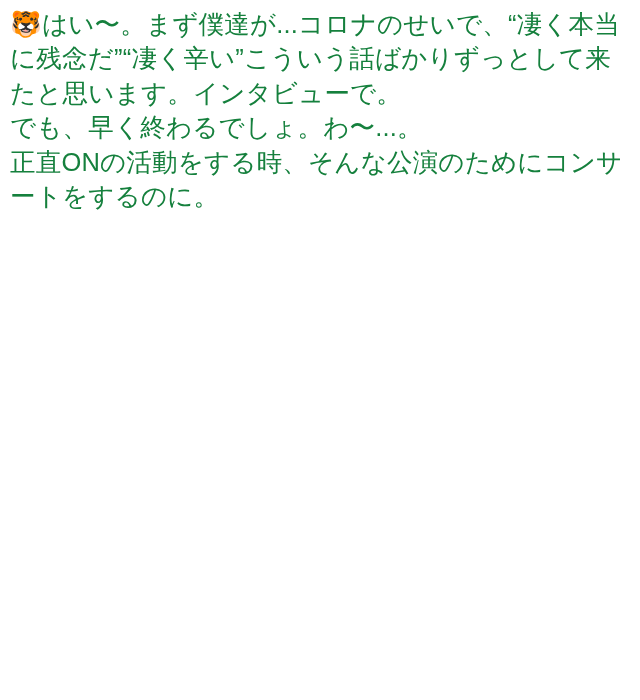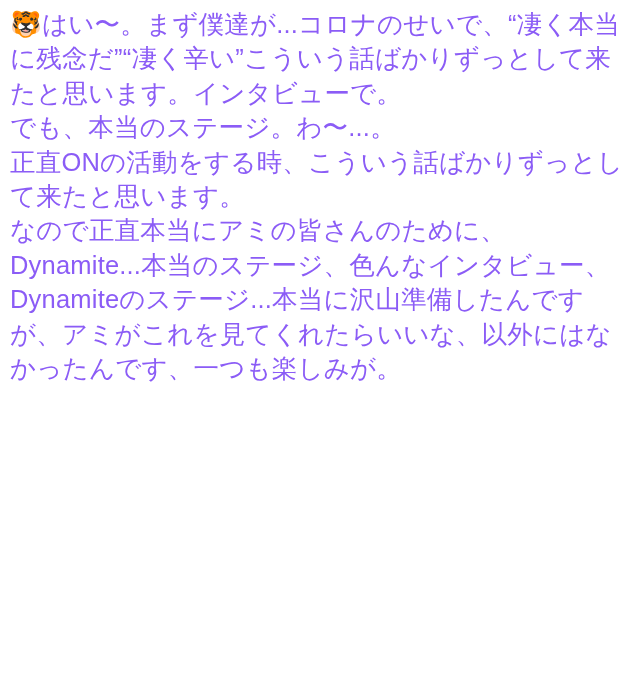--- a/index.html
+++ b/index.html
@@ -16,34 +16,33 @@
     height: 700px;
     padding: 7px 8px 0 10px;
     background: #ffffff;
     font-family: "Liberation Sans", "DejaVu Sans", sans-serif;
   }
   .transcript p {
     margin: 0;
     padding: 0;
     font-size: 25.5px;
     line-height: 34.4px;
-    color: #8b5cf6;
+    color: #15803d;
     letter-spacing: 0.2px;
     overflow-wrap: break-word;
     word-break: normal;
     line-break: normal;
     text-align: left;
   }
   .emoji {
     font-style: normal;
   }
 </style>
 </head>
 <body>
 
 <div class="page">
   <div class="transcript">
     <p><span class="emoji">🐯</span><span>はい〜。まず僕達が...コロナのせいで、“凄く本当に残念だ”“凄く辛い”こういう話ばかりずっとして来たと思います。インタビューで。</span></p>
-    <p>でも、本当のステージ。わ〜...。</p>
-    <p>正直ONの活動をする時、こういう話ばかりずっとして来たと思います。</p>
-    <p>なので正直本当にアミの皆さんのために、Dynamite...本当のステージ、色んなインタビュー、Dynamiteのステージ...本当に沢山準備したんですが、アミがこれを見てくれたらいいな、以外にはなかったんです、一つも楽しみが。</p>
+    <p>でも、早く終わるでしょ。わ〜...。</p>
+    <p>正直ONの活動をする時、そんな公演のためにコンサートをするのに。</p>
   </div>
 </div>
 
 </body></html>

